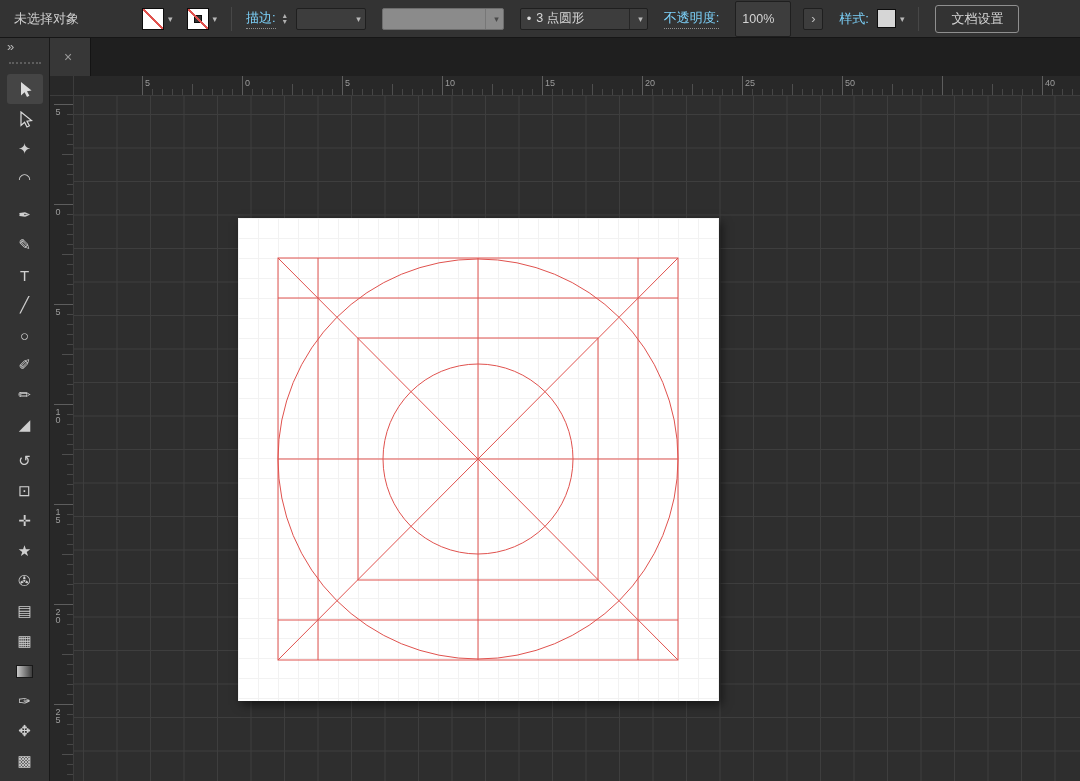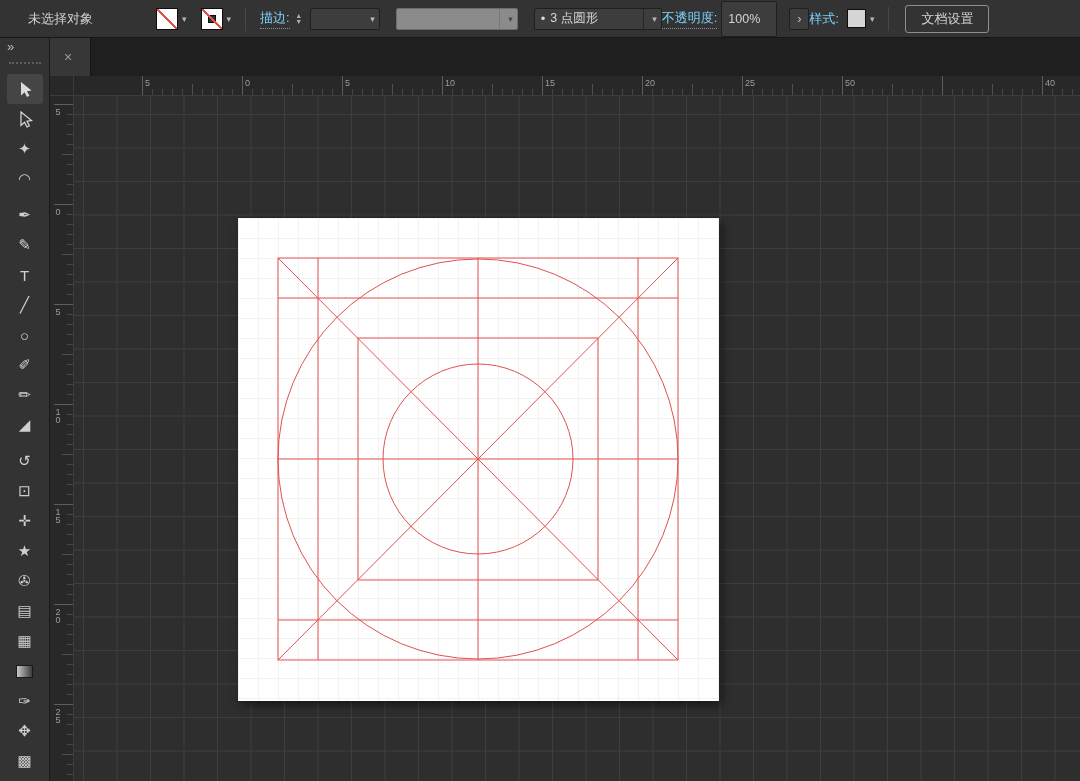--- a/index.html
+++ b/index.html
@@ -8,21 +8,21 @@
     width:1080px; height:781px; overflow:hidden;
     background:#2e2e2e;
     font-family:"Liberation Sans","DejaVu Sans",sans-serif;
     color:#d4d4d4;
     -webkit-font-smoothing:antialiased;
   }
 
   
   .control-bar {
     height:38px; background:#333333; border-bottom:1px solid #161616;
-    display:flex; align-items:center; padding:0 8px 0 28px;
+    display:flex; align-items:center; padding:0 8px 0 14px;
     font-size:13px; white-space:nowrap;
   }
   .status { width:118px; color:#cfcfcf; flex:none; }
   .swatch { width:22px; height:22px; background:#ffffff; border:1px solid #0d0d0d; position:relative; flex:none; }
   .swatch .slash { position:absolute; inset:0; z-index:2;
     background:linear-gradient(to top right, transparent 46%, #e0524e 46%, #e0524e 54%, transparent 54%); }
   .swatch.stroke .hole { position:absolute; inset:6px; background:#333333; border:1px solid #0d0d0d; z-index:1; }
   .dd-arrow { font-size:9px; color:#b8b8b8; margin-left:4px; flex:none; }
   .dd-arrow.dark { color:#4a4a4a; }
   .divider { width:1px; height:24px; background:#474747; margin:0 14px; flex:none; }
@@ -36,33 +36,33 @@
   }
   .dropdown .val { flex:1; font-size:12.5px; color:#d8d8d8; overflow:hidden; }
   .dropdown .arrow-sec { border-left:1px solid #262626; align-self:stretch; display:flex; align-items:center; padding:0 4px; }
   .dropdown.stroke-size { width:70px; margin-left:4px; padding-right:4px; }
   .dropdown.profile { width:122px; margin-left:16px; background:#8b8b8b; border-color:#6d6d6d; }
   .dropdown.profile .arrow-sec { border-left:1px solid #777777; }
   .dropdown.brush { width:128px; margin-left:16px; }
   .dropdown .bullet { font-size:13px; margin-right:5px; color:#d8d8d8; }
   .input.opacity {
     width:56px; height:36px; background:#3d3d3d; border:1px solid #1f1f1f; border-radius:2px;
-    display:flex; align-items:center; padding:0 6px; margin-left:4px; font-size:12.5px; flex:none;
+    display:flex; align-items:center; padding:0 6px; margin-left:16px; font-size:12.5px; flex:none;
   }
   .more-btn {
     width:20px; height:22px; border:1px solid #1f1f1f; background:#3d3d3d; border-radius:2px;
     display:flex; align-items:center; justify-content:center; margin-left:12px; color:#c0c0c0; font-size:13px; flex:none;
   }
   .style-swatch { width:19px; height:19px; background:#d6d6d6; border:1px solid #0d0d0d; margin-left:8px; flex:none; }
   .doc-setup {
     background:transparent; border:1px solid #8f8f8f; border-radius:3px;
     color:#d4d4d4; font-size:13px; padding:4px 15px; margin-left:2px;
     font-family:inherit; flex:none; cursor:default;
   }
-  .ml10 { margin-left:10px; } .ml14 { margin-left:14px; } .ml16 { }
+  .ml10 { margin-left:10px; } .ml14 { margin-left:14px; } .ml16 { margin-left:16px; }
 
   
   .main { display:flex; height:743px; }
 
   
   .tools {
     width:50px; flex:none; background:#333333; border-right:1px solid #191919;
     display:flex; flex-direction:column; align-items:center; overflow:hidden;
   }
   .panel-header { width:100%; height:20px; padding:3px 0 0 7px; color:#b9b9b9; font-size:13px; line-height:12px; }

